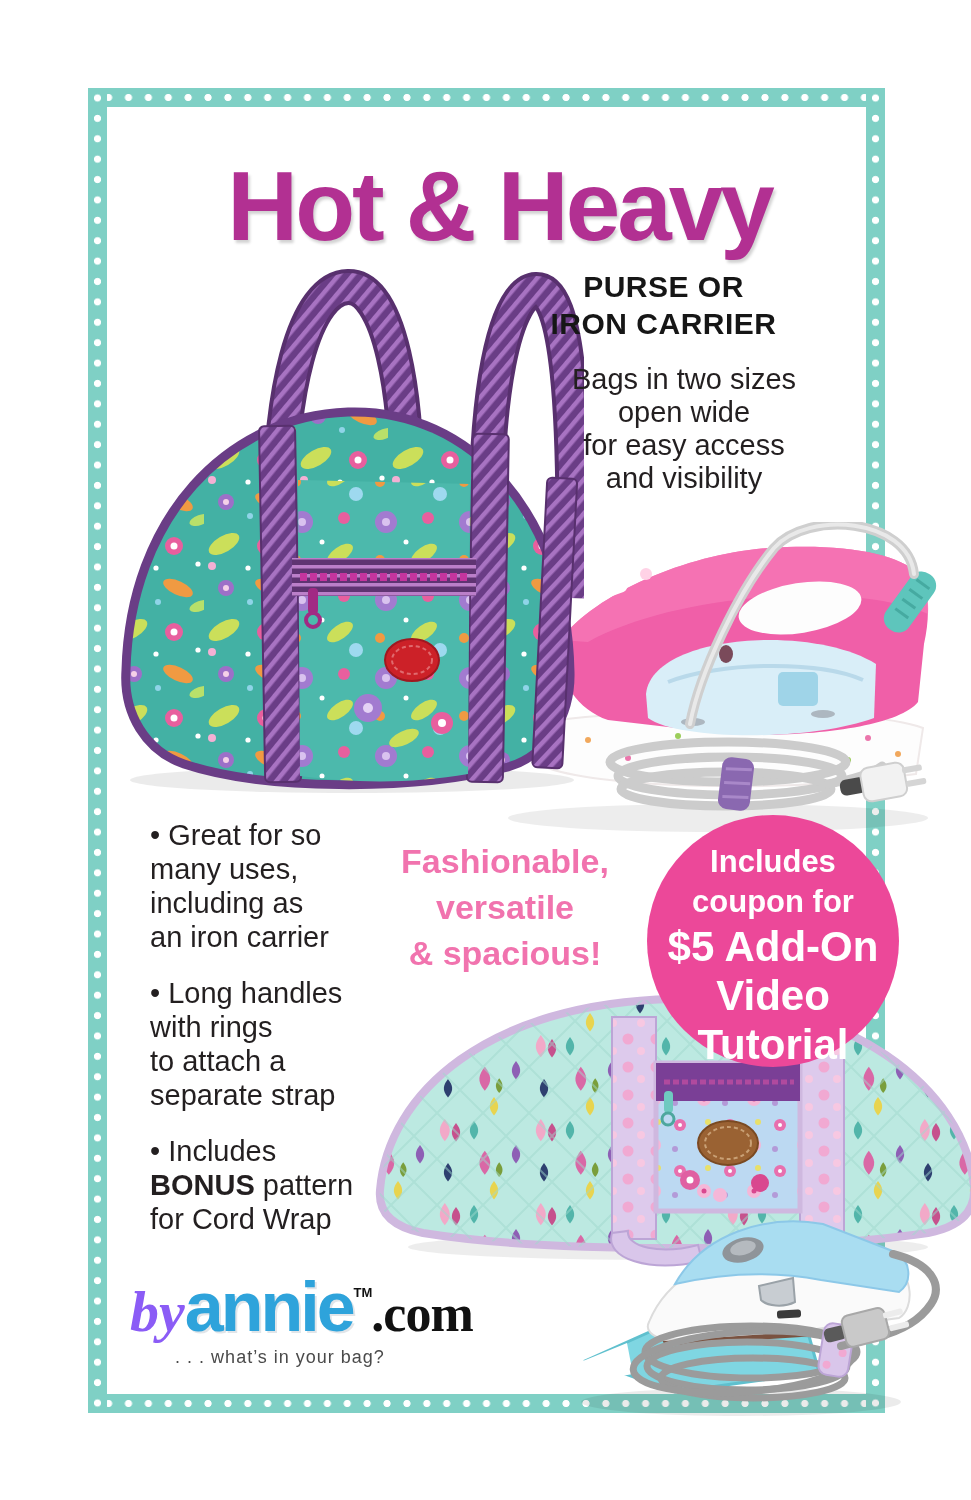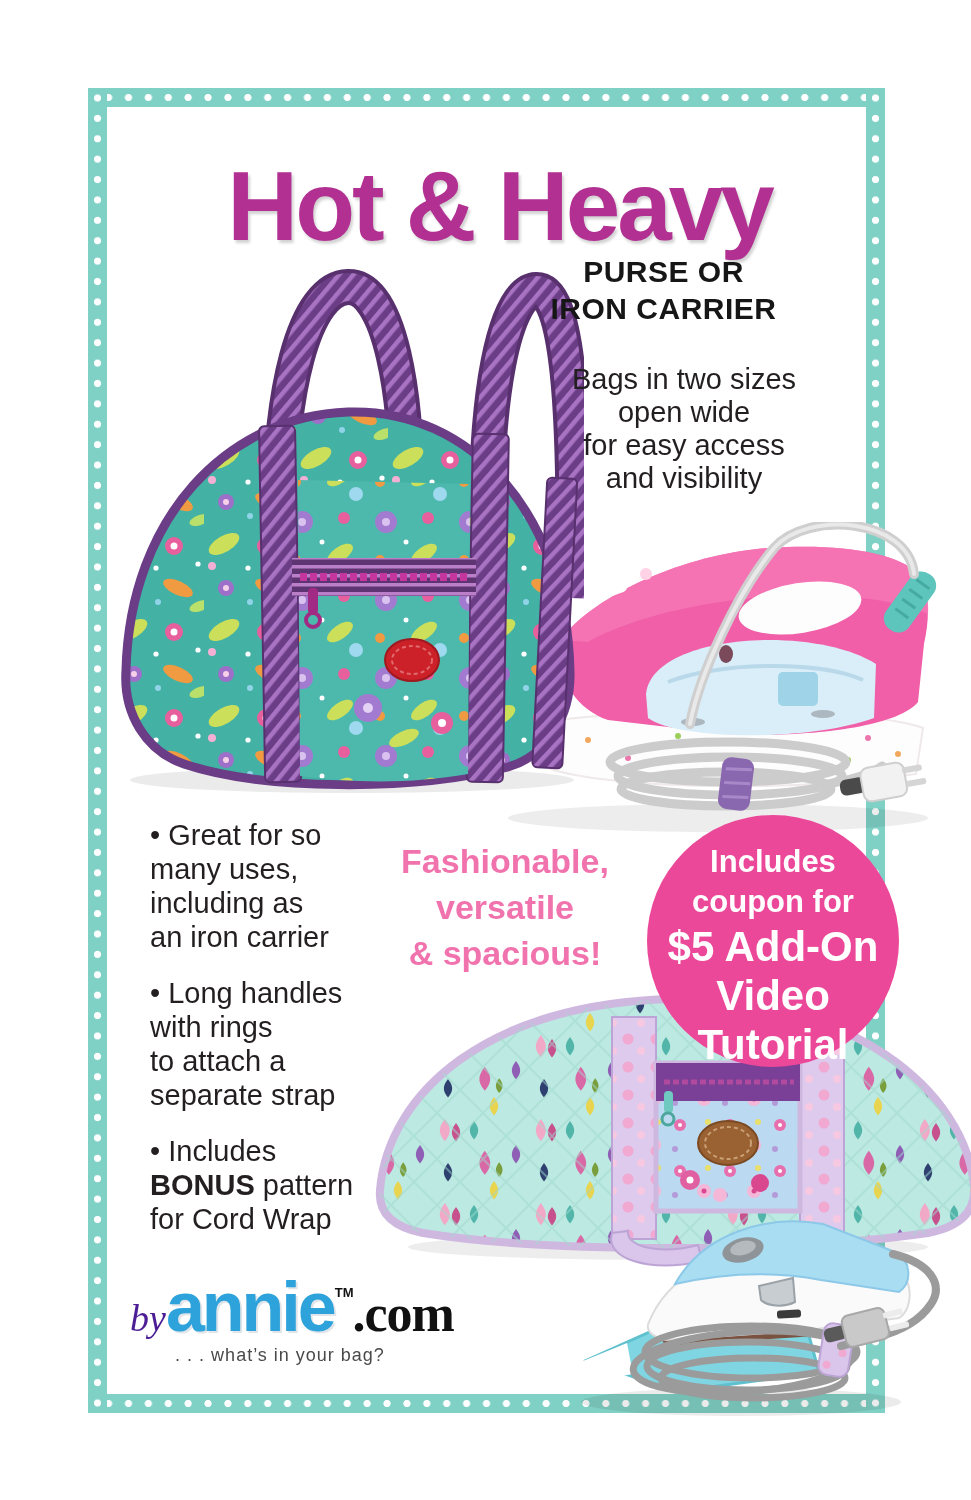--- a/index.html
+++ b/index.html
@@ -11,41 +11,41 @@
   .frame.h{left:88px;width:797px;height:19px;
     background-image:radial-gradient(circle, #ffffff 3.2px, rgba(255,255,255,0) 4px);
     background-size:19.9px 19px;background-position:center;}
   .frame.v{top:88px;width:19px;height:1325px;
     background-image:radial-gradient(circle, #ffffff 3.2px, rgba(255,255,255,0) 4px);
     background-size:19px 20.4px;background-position:center;}
   
   .title{left:107px;top:146px;width:777px;text-align:center;z-index:6;
          font-size:98px;font-weight:800;letter-spacing:-3px;color:#b23092;
          text-shadow:2px 3px 3px rgba(0,0,0,0.18);white-space:nowrap;}
-  .subtitle{left:497px;top:253px;width:333px;text-align:center;z-index:6;
+  .subtitle{left:497px;top:268px;width:333px;text-align:center;z-index:6;
          font-size:30px;font-weight:800;line-height:37px;letter-spacing:0.5px;
          color:#161616;white-space:pre-line;}
   .desc{left:518px;top:363px;width:332px;text-align:center;z-index:6;
          font-size:29px;font-weight:500;line-height:33px;color:#231f20;white-space:pre-line;}
   .features{left:150px;top:818px;width:270px;z-index:6;font-size:29px;line-height:34px;}
   .feat{white-space:pre-line;margin:0 0 22px 0;}
   .feat b{font-weight:800;margin-top:16px;}
   .promo{left:358px;top:838px;width:294px;text-align:center;z-index:6;
          font-size:34px;font-weight:800;line-height:46px;color:#f173ae;white-space:pre-line;}
   
   .badge{left:647px;top:815px;width:252px;height:252px;border-radius:50%;
          background:#ec4899;z-index:4;text-align:center;color:#ffffff;}
   .badge .b1{padding-top:27px;font-size:31px;font-weight:700;line-height:40px;}
   .badge .b2{font-size:31px;font-weight:700;line-height:40px;}
   .badge .b3{font-size:42px;font-weight:800;line-height:49px;}
   
   .logo{left:130px;top:1272px;z-index:6;width:300px;}
   .logo-row{display:flex;align-items:baseline;}
-  .logo-by{font-family:"Liberation Serif", serif;font-style:italic;font-weight:400;
-           font-size:38px;color:#4c1d95;}
+  .logo-by{font-family:"Liberation Serif", serif;font-style:italic;font-weight:700;
+           font-size:58px;color:#8b5cf6;}
   .logo-annie{font-size:70px;font-weight:800;letter-spacing:-3px;color:#2ea3db;
            line-height:1;text-shadow:2px 2px 0 #1b3d5a22;}
   .logo-tm{font-size:13px;font-weight:700;color:#111;position:relative;top:-34px;left:1px;}
   .logo-com{font-family:"Liberation Serif", serif;font-weight:700;font-size:52px;color:#111;
            letter-spacing:-1px;}
   .logo-tag{margin-top:2px;text-align:center;font-size:18px;color:#4a4a4a;letter-spacing:1px;}
   svg{position:absolute;display:block;}
 </style>
 </head>
 <body>

